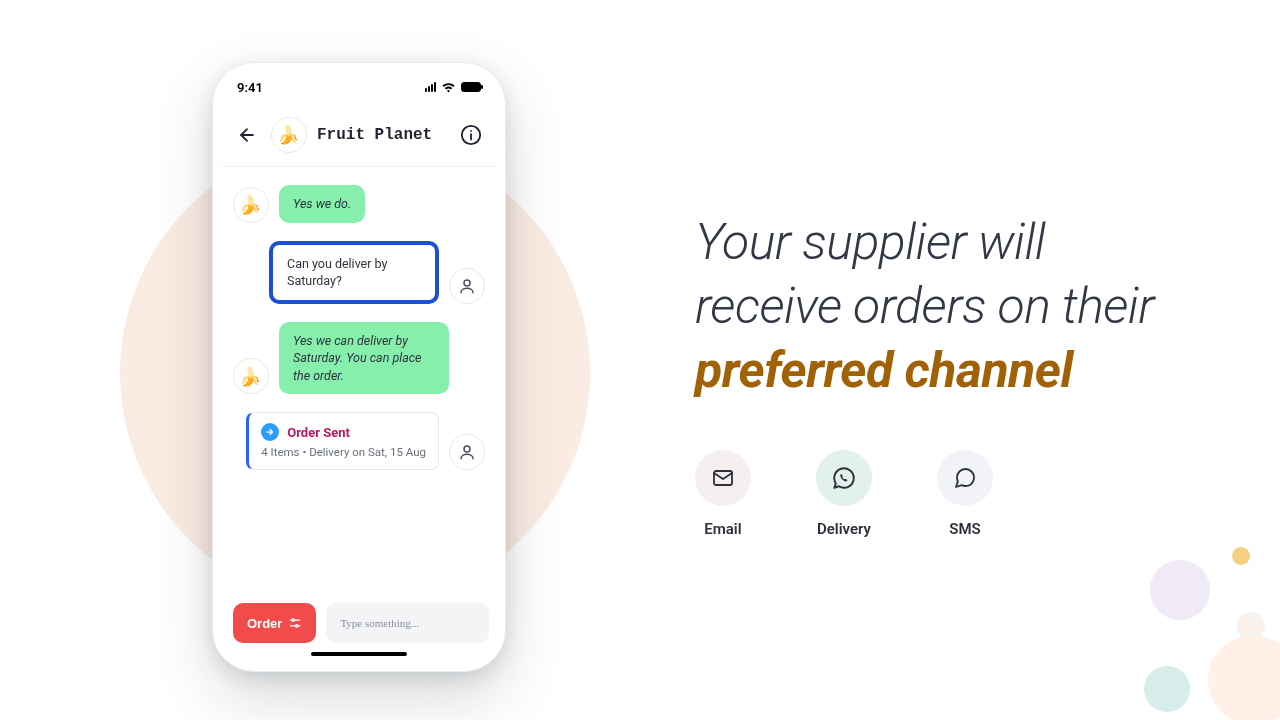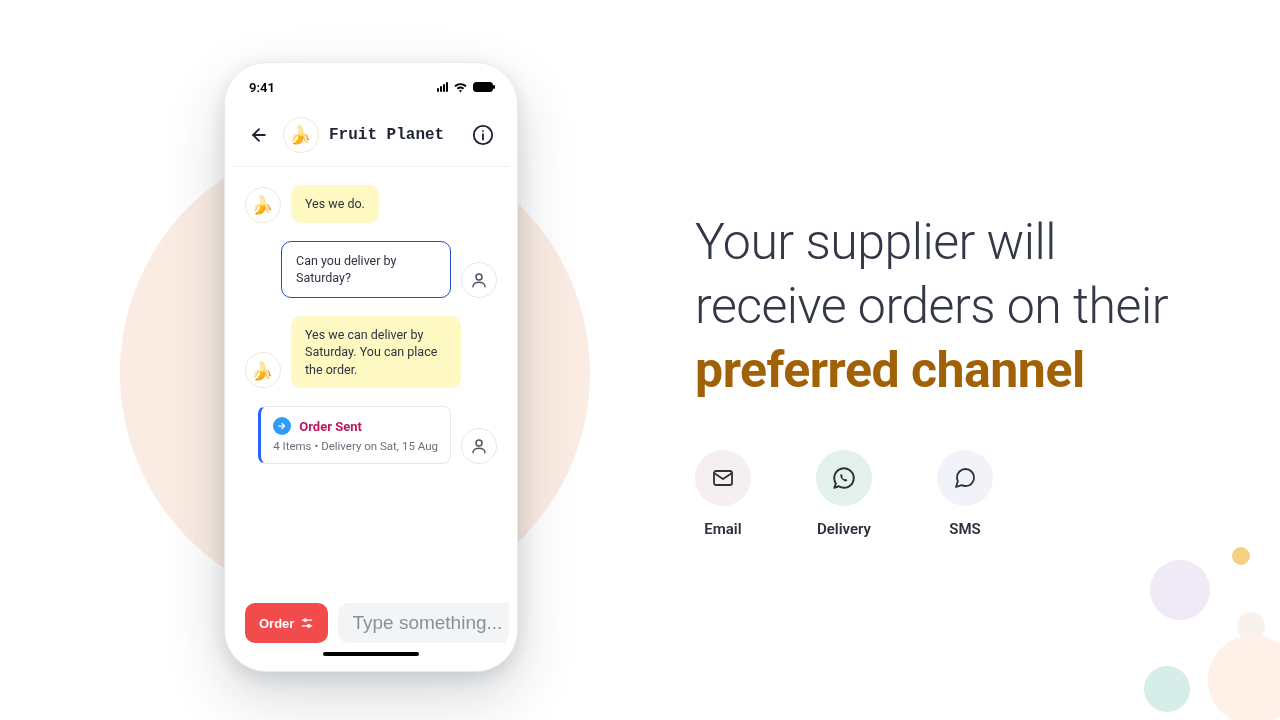--- a/index.html
+++ b/index.html
@@ -25,21 +25,21 @@
   position: absolute;
   width: 470px; height: 470px;
   left: 120px; top: 138px;
   border-radius: 50%;
   background: #fbece3;
 }
 
 
 .phone {
   position: absolute;
-  left: 224px; top: 62px;
+  left: 212px; top: 62px;
   width: 294px; height: 610px;
   border-radius: 42px;
   background: #fff;
   box-shadow: 0 24px 60px rgba(30,38,50,.18), 0 6px 18px rgba(30,38,50,.12);
   border: 1px solid #e9ebef;
 }
 .phone-inner {
   position: absolute;
   inset: 8px;
   border-radius: 36px;
@@ -124,24 +124,24 @@
 .row { display:flex; gap:10px; align-items:flex-end; }
 .row.right { justify-content:flex-end; }
 .bubble {
   max-width: 170px;
   padding:10px 14px;
   border-radius:10px;
   font-size:12.5px;
   line-height:1.4;
   color:#2d3440;
 }
-.bubble.them { background:#fef9c3; }
+.bubble.them { background:#86efac;font-style:italic; }
 .bubble.me {
   background:#fff;
-  border:1px solid #1d4ed8;
+  border:4px solid #1d4ed8;
 }
 .small-avatar {
   width:36px;height:36px;border-radius:50%;
   background:#fff;border:1px solid #efe8dd;
   display:flex;align-items:center;justify-content:center;
   font-size:18px;flex-shrink:0;
 }
 .person-icon {
   width:36px;height:36px;border-radius:50%;
   border:1px solid #e4e7ec;
@@ -183,22 +183,23 @@
   display:flex;align-items:center;gap:6px;
   cursor:pointer;
 }
 .msg-input{
   flex:1;
   background:#f3f4f6;
   border:none;
   border-radius:10px;
   height:40px;
   padding:0 14px;
-  font-size:19px;
+  font-size:11px;
   color:#4d7c0f;
+  font-family:Liberation Serif, serif;
 }
 .msg-input::placeholder{color:#8a9099;}
 .home-ind {
   position:absolute;
   left:50%;transform:translateX(-50%);
   bottom:7px;
   width:96px;height:4px;border-radius:3px;background:#000;
 }
 
 
@@ -206,20 +207,21 @@
   position:absolute;
   left:695px; top:210px;
   width:520px;
 }
 .headline {
   font-size:50px;
   line-height:1.28;
   color:#323845;
   font-weight:300;
   letter-spacing:-0.5px;
+  font-style:italic;
 }
 .headline strong{font-weight:700;color:#a16207;}
 .channels {
   margin-top:48px;
   display:flex;
   gap:65px;
   text-align:center;
 }
 .channel {
   display:flex;flex-direction:column;align-items:center;gap:14px;

